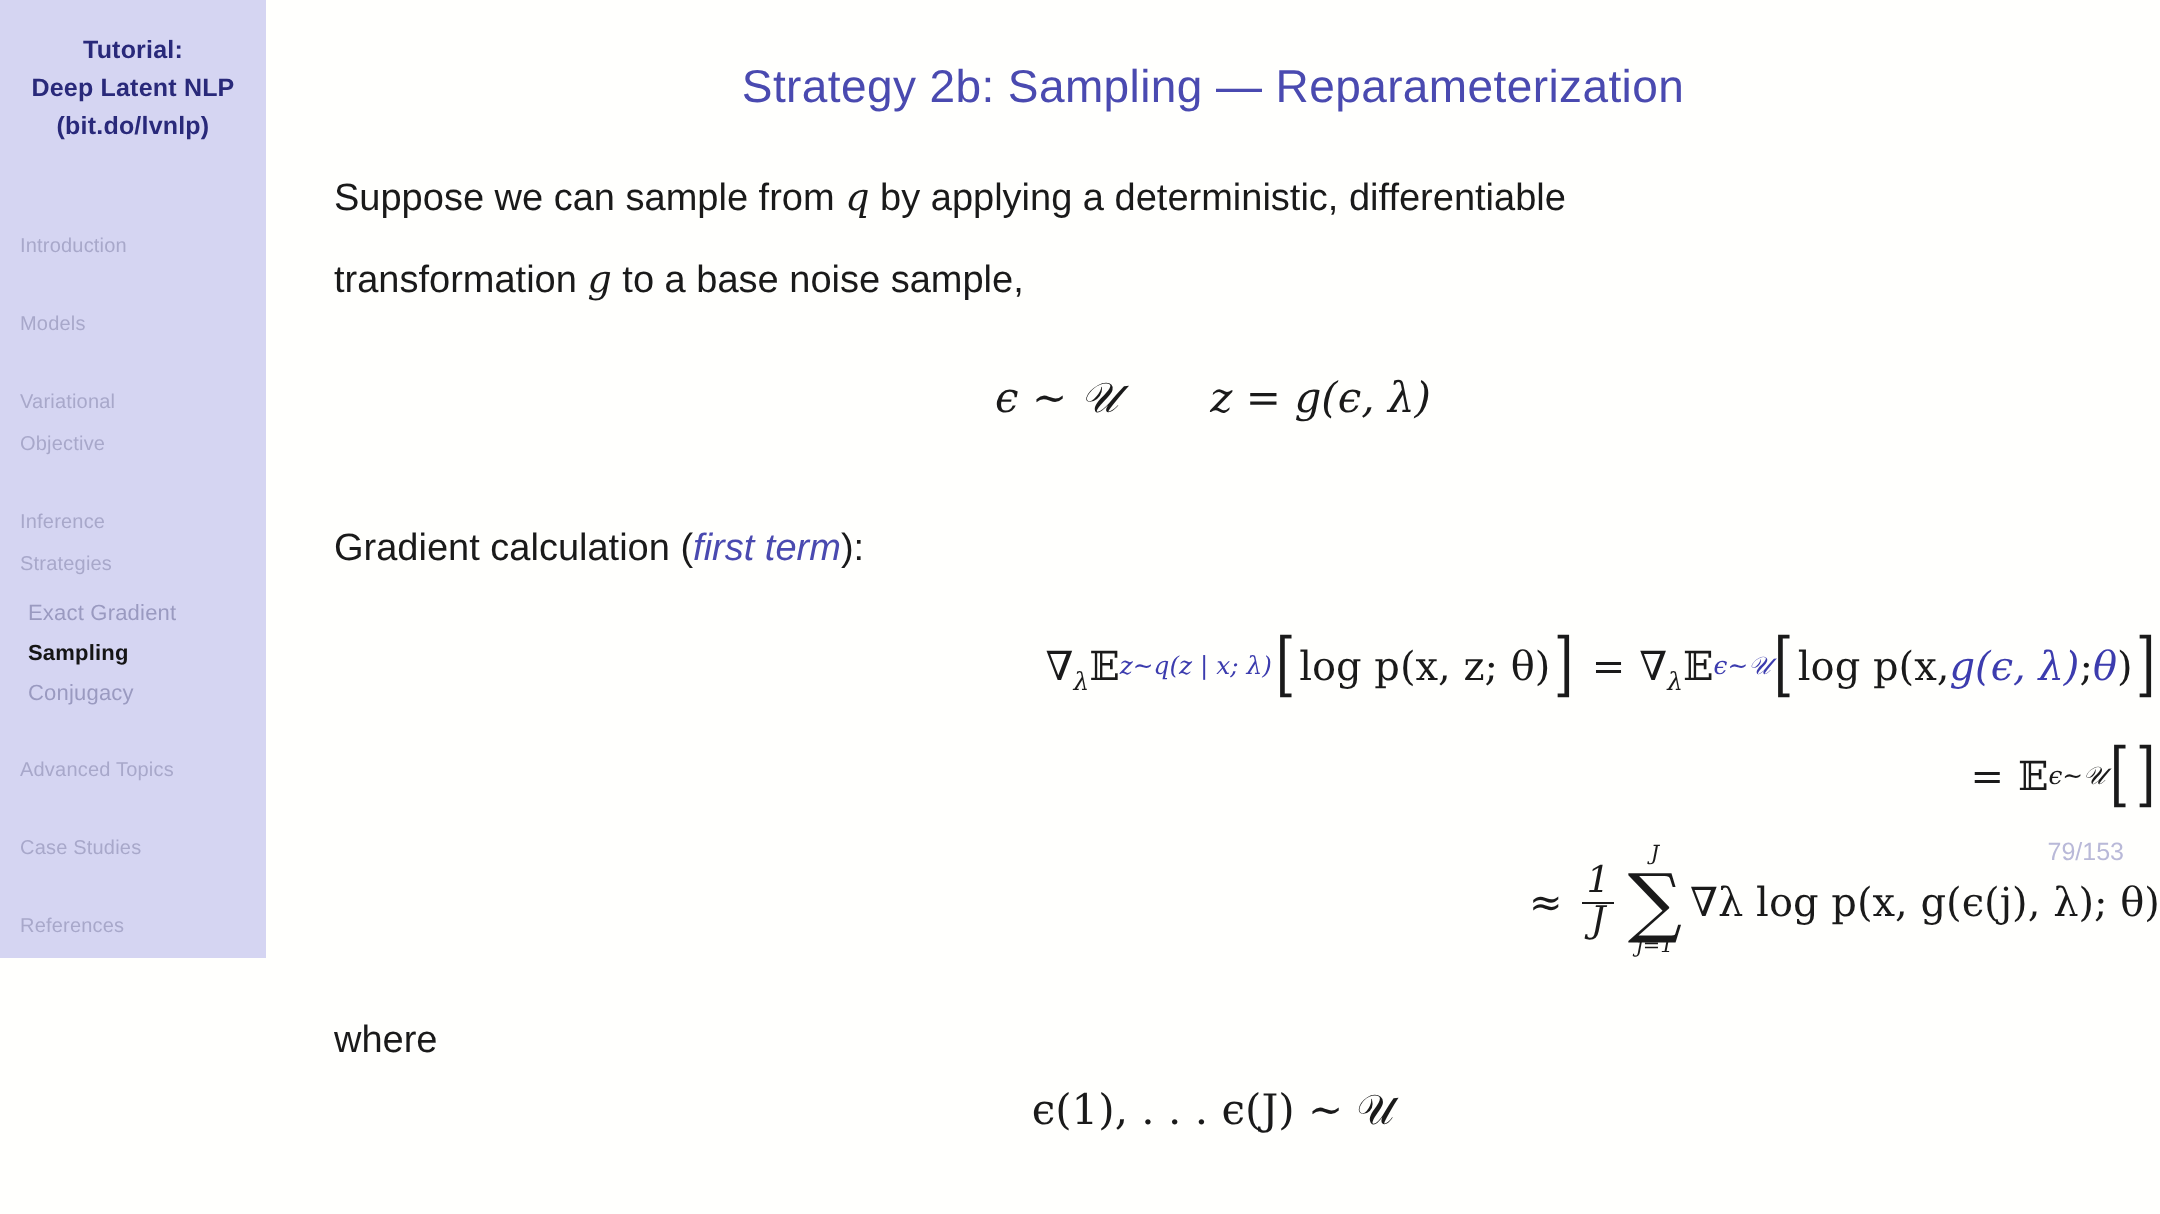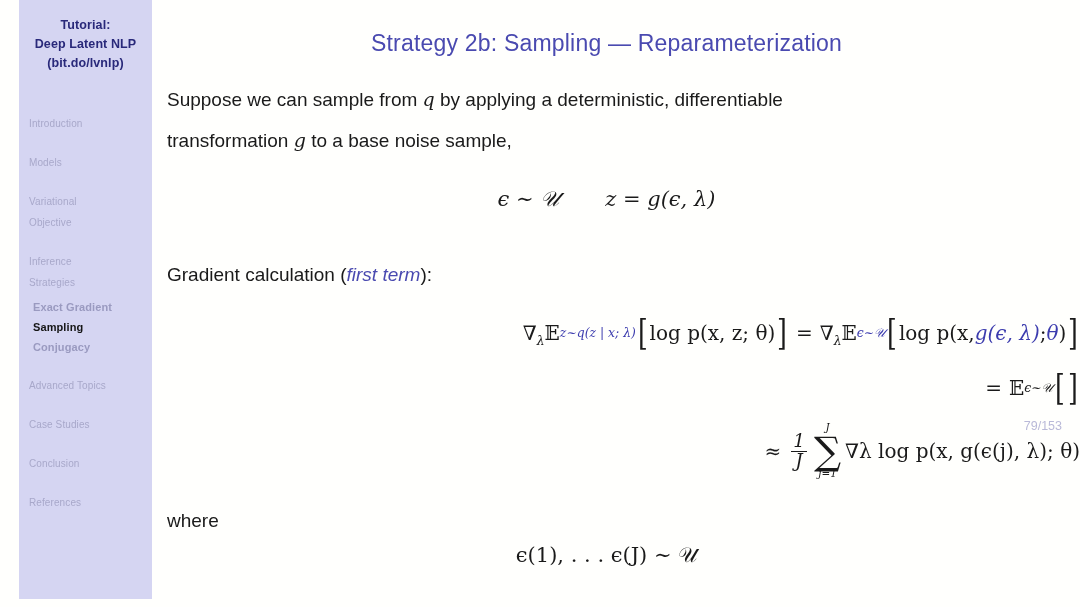--- a/index.html
+++ b/index.html
@@ -6,24 +6,23 @@
   body{
     width:1080px;height:607px;
     background:#fffffd;
     font-family:"Liberation Sans", sans-serif;
     overflow:hidden;
     position:relative;
   }
   
   #sidebar{
     position:absolute;left:0;top:0;
-    width:133px;height:599px;
+    width:133px;height:479px;
     background:#d5d5f2;
     box-sizing:border-box;
-    margin-left:19px;
   }
   #sidebar-title{
     padding-top:16px;
     text-align:center;
     color:#29297a;
     font-weight:bold;
     font-size:12.5px;
     line-height:19px;
     letter-spacing:.1px;
   }
@@ -39,21 +38,20 @@
     margin-bottom:18px;
     letter-spacing:.1px;
   }
   .nav-section.tight{margin-bottom:18px;}
   .nav-sub{
     font-size:11px;
     line-height:20px;
     padding-left:14px;
     color:#9a9ac0;
     letter-spacing:.1px;
-    font-weight:bold;
   }
   .nav-sub.active{
     color:#151515;
     font-weight:bold;
   }
   .subgroup{margin-top:-14px;margin-bottom:18px;}
 
   
   #main{
     position:absolute;left:133px;top:0;
@@ -192,23 +190,20 @@
       <div class="nav-sub">
         <span>Conjugacy</span>
       </div>
     </div>
 
     <div class="nav-section">
       <span>Advanced Topics</span>
     </div>
     <div class="nav-section">
       <span>Case Studies</span>
-    </div>
-    <div class="nav-section">
-      <span>Conclusion</span>
     </div>
     <div class="nav-section">
       <span>References</span>
     </div>
 
   </div>
 </div>
 
 <div id="main">
 

